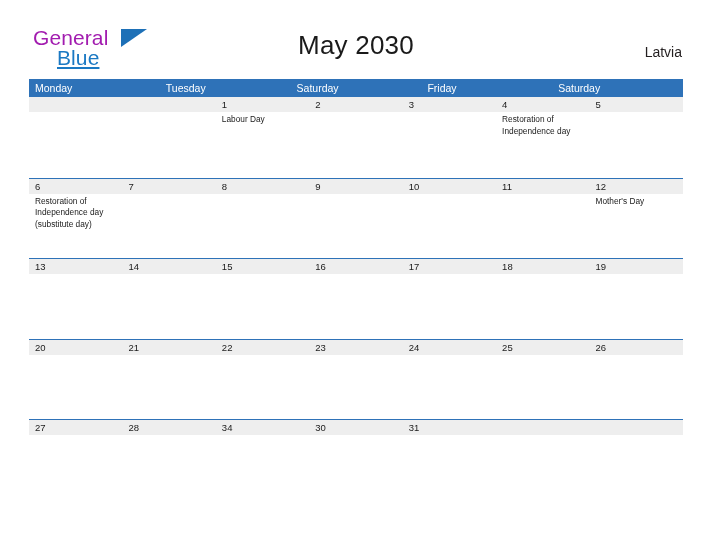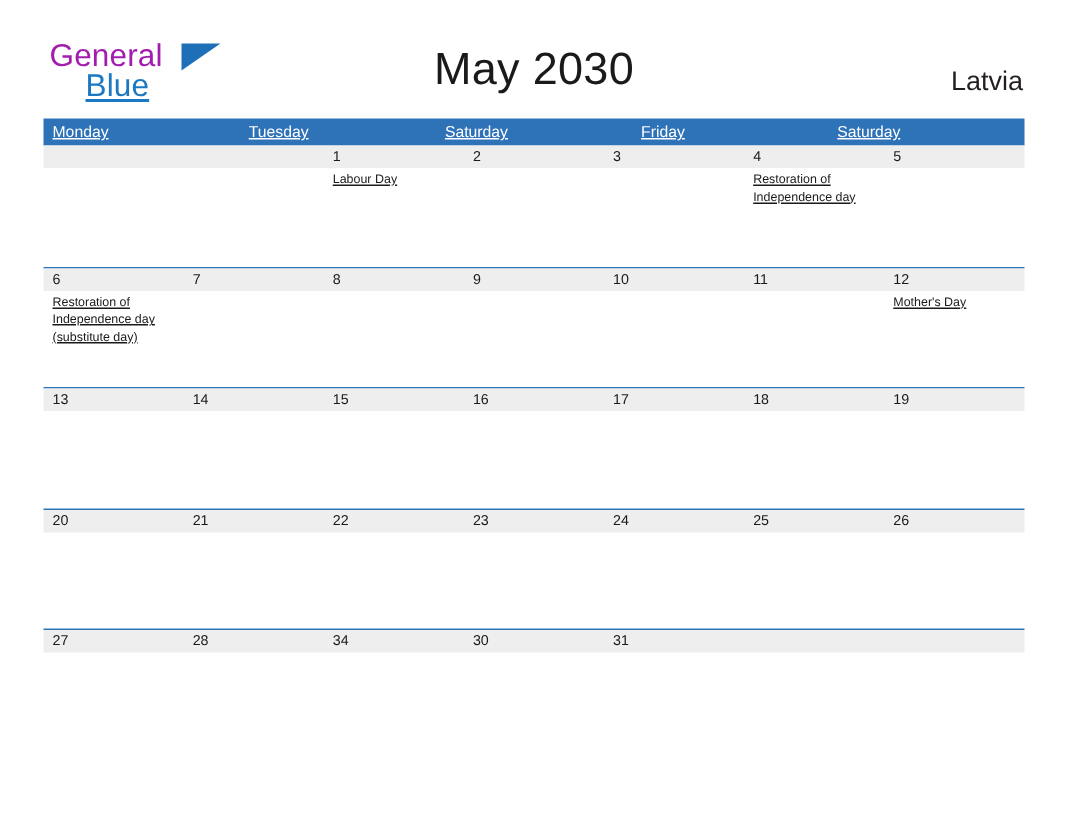--- a/index.html
+++ b/index.html
@@ -57,31 +57,31 @@
     border-left: 26px solid #1d70b7;
     border-bottom: 18px solid transparent;
   }
 
   .cal-title {
     position: absolute;
     left: 0;
     right: 0;
     top: 30px;
     text-align: center;
-    font-size: 30px;
+    font-size: 26px;
     font-weight: normal;
     color: #1a1a1a;
     letter-spacing: 0.2px;
   }
 
   .cal-region {
     position: absolute;
     right: 30px;
     top: 44px;
-    font-size: 18px;
+    font-size: 14px;
     color: #231f20;
   }
 
   
   .calendar {
     position: absolute;
     left: 29px;
     top: 79px;
     width: 654px;
   }
@@ -93,21 +93,20 @@
     align-items: center;
   }
   .weekday-header .wd {
     flex: 1 1 0;
     font-size: 10.5px;
     color: #ffffff;
     padding-left: 6px;
     box-sizing: border-box;
     line-height: 18px;
     white-space: nowrap;
-    text-decoration: underline;
   }
 
   .week-row {
     position: relative;
     height: 80.5px;
     border-top: 1.5px solid #2e72b8;
     box-sizing: border-box;
   }
   .week-row:first-of-type {
     border-top: none;
@@ -140,21 +139,20 @@
   .day-num {
     position: relative;
     font-size: 9.5px;
     color: #1a1a1a;
     line-height: 14px;
     height: 14px;
   }
 
   .day-events {
     margin-top: 2px;
-    text-decoration: underline;
   }
   .event-text {
     font-size: 8.3px;
     line-height: 11.5px;
     color: #1a1a1a;
     max-width: 82px;
   }
 </style>
 </head>
 <body>

